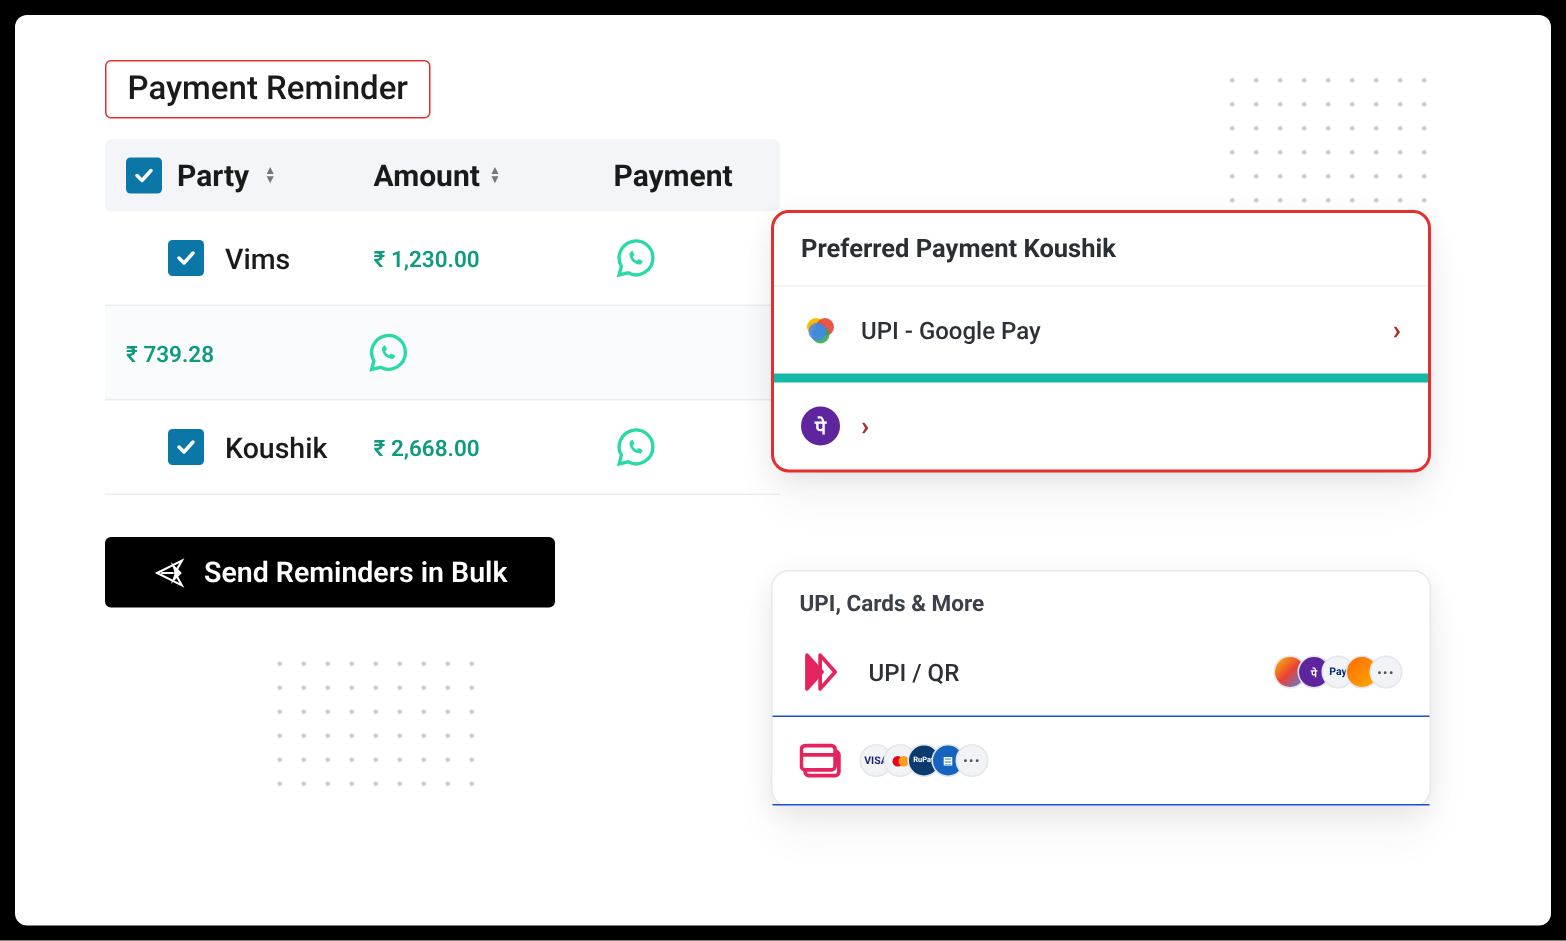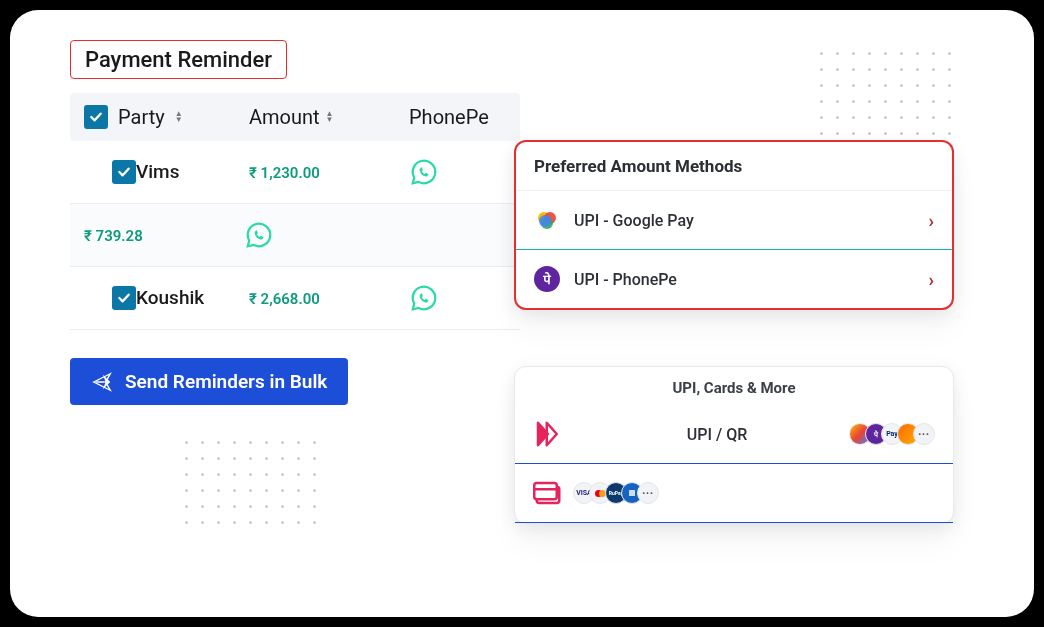--- a/index.html
+++ b/index.html
@@ -1,21 +1,21 @@
 <!DOCTYPE html>
 <html><head>
   <meta charset="utf-8">
   <style>
     * { margin: 0; padding: 0; box-sizing: border-box; font-family: -apple-system, BlinkMacSystemFont, 'Segoe UI', Roboto, sans-serif; }
     body { background: #000; padding: 10px; }
     .canvas {
       width: 1024px;
       height: 607px;
       background: #fff;
-      border-radius: 28px;
+      border-radius: 8px;
       position: relative;
       overflow: hidden;
       padding: 30px 60px;
     }
     .page-title-box {
       display: inline-block;
       border: 1.5px solid #e52e2e;
       border-radius: 4px;
       padding: 6px 14px;
       margin-bottom: 14px;
@@ -32,21 +32,21 @@
       display: flex;
       align-items: center;
       background: #f3f5f9;
       padding: 12px 14px;
       border-radius: 4px;
       gap: 10px;
     }
     .table-header .col-party { display: flex; align-items: center; gap: 10px; flex: 0 0 155px; }
     .table-header .col-amount { display: flex; align-items: center; gap: 6px; flex: 0 0 150px; text-align: center; }
     .table-header .col-reminder { flex: 0 0 110px; }
-    .th-label { font-size: 20px; font-weight: 400; color: #1a1a1a; }
+    .th-label { font-size: 20px; font-weight: 700; color: #1a1a1a; }
     .sort-arrows {
       display: inline-flex;
       flex-direction: column;
       font-size: 8px;
       line-height: 6px;
       color: #777;
     }
     .checkbox {
       width: 24px; height: 24px;
       background: #0b77a6;
@@ -54,32 +54,32 @@
       display: flex; align-items: center; justify-content: center;
     }
     .checkbox svg { width: 16px; height: 16px; }
     .table-row {
       display: flex; align-items: center;
       padding: 16px 14px;
       border-bottom: 1px solid #eaedf2;
       gap: 10px;
     }
     .table-row:nth-child(odd) { background: #fafbfc; }
-    .table-row .col-party { display: flex; align-items: flex-start; flex: 0 0 155px; padding-left: 28px; }
+    .table-row .col-party { display: flex; align-items: center; gap: 14px; flex: 0 0 155px; padding-left: 28px; }
     .table-row .col-amount { flex: 0 0 150px; }
     .table-row .col-reminder { flex: 0 0 110px; display: flex; align-items: center; }
     .party-name { font-size: 19px; font-weight: 500; color: #1a1a1a; }
     .amount { font-size: 15px; font-weight: 600; color: #0f9b7e; }
     .wa-icon { width: 30px; height: 30px; }
     .bulk-btn {
       margin-top: 28px;
-      background: #1d4ed8;
+      background: #000000;
       color: #fff;
       border: none;
-      padding: 12px 21px;
+      padding: 12px 32px;
       border-radius: 4px;
       font-size: 19px;
       font-weight: 600;
       display: inline-flex;
       align-items: center;
       gap: 12px;
       cursor: pointer;
     }
     .bulk-btn svg { width: 22px; height: 22px; }
 
@@ -99,32 +99,31 @@
     .card-preferred .card-title {
       padding: 14px 18px;
       font-size: 17px;
       font-weight: 700;
       color: #2b2e33;
       border-bottom: 1px solid #eef0f3;
     }
     .pay-row {
       display: flex; align-items: center;
       padding: 16px 18px;
-      border-bottom: 1px solid #14b8a6;
+      border-bottom: 6px solid #14b8a6;
       cursor: pointer;
     }
     .pay-row:last-child { border-bottom: none; }
     .pay-icon { width: 26px; height: 26px; margin-right: 14px; border-radius: 50%; display: flex; align-items: center; justify-content: center; }
     .pay-label { font-size: 16px; font-weight: 500; color: #2d3036; flex: 1; }
     .chev { color: #b02b2b; font-size: 18px; font-weight: 700; }
 
     .card-more {
-      right: 80px; top: 356px;
+      right: 80px; top: 370px;
       width: 440px;
-      text-align: center;
     }
     .more-title {
       font-size: 15px; font-weight: 700; color: #3c4048;
       padding: 12px 18px 8px;
     }
     .more-row {
       display: flex; align-items: center;
       padding: 14px 18px;
       border-bottom: 1px solid #1d4ed8;
       cursor: pointer;
@@ -278,21 +277,21 @@
             </svg>
         </div>
         <span class="th-label">Party</span>
         <span class="sort-arrows">▲<br>▼</span>
       </div>
       <div class="col-amount">
         <span class="th-label">Amount</span>
         <span class="sort-arrows">▲<br>▼</span>
       </div>
       <div class="col-reminder">
-        <span class="th-label">PhonePe</span>
+        <span class="th-label">Payment</span>
       </div>
     </div>
 
     <div class="table-row">
       <div class="col-party">
         <div class="checkbox">
           <svg viewBox="0 0 24 24" fill="none" stroke="#fff" stroke-width="3.5" stroke-linecap="round" stroke-linejoin="round">
               <polyline points="5 12 10 17 19 7"></polyline>
             </svg>
         </div>
@@ -339,38 +338,37 @@
   <button class="bulk-btn">
     <svg viewBox="0 0 24 24" fill="#fff">
         <path d="M3 12l18-9-5 9 5 9-18-9zm3 0l9 0" stroke="#fff" stroke-width="1.5" fill="none"></path>
         <path d="M13 4l8 8-8 8 3-8-3-8z" fill="#fff"></path>
       </svg>
     <span>Send Reminders in Bulk</span>
   </button>
 
   
   <div class="card card-preferred">
-    <div class="card-title">Preferred Amount Methods</div>
+    <div class="card-title">Preferred Payment Koushik</div>
     <div class="pay-row">
       <div class="pay-icon">
         <svg viewBox="0 0 24 24" width="24" height="24">
             <circle cx="9" cy="10" r="6" fill="#fbbc04"></circle>
             <circle cx="15" cy="10" r="6" fill="#ea4335" opacity="0.9"></circle>
             <circle cx="12" cy="15" r="6" fill="#34a853" opacity="0.9"></circle>
             <circle cx="10" cy="13" r="6" fill="#4285f4" opacity="0.85"></circle>
           </svg>
       </div>
       <span class="pay-label">UPI - Google Pay</span>
       <span class="chev">›</span>
     </div>
     <div class="pay-row">
       <div class="pay-icon" style="background:#5f259f;">
         <span style="color:#fff;font-size:13px;font-weight:700;">पे</span>
       </div>
-      <span class="pay-label">UPI - PhonePe</span>
       <span class="chev">›</span>
     </div>
   </div>
 
   
   <div class="card card-more">
     <div class="more-title">UPI, Cards &amp; More</div>
     <div class="more-row">
       <svg class="more-icon" viewBox="0 0 24 24" fill="none" stroke="#e5245e" stroke-width="2" stroke-linejoin="round">
           <path d="M4 3l8 9-8 9z" fill="#e5245e"></path>

